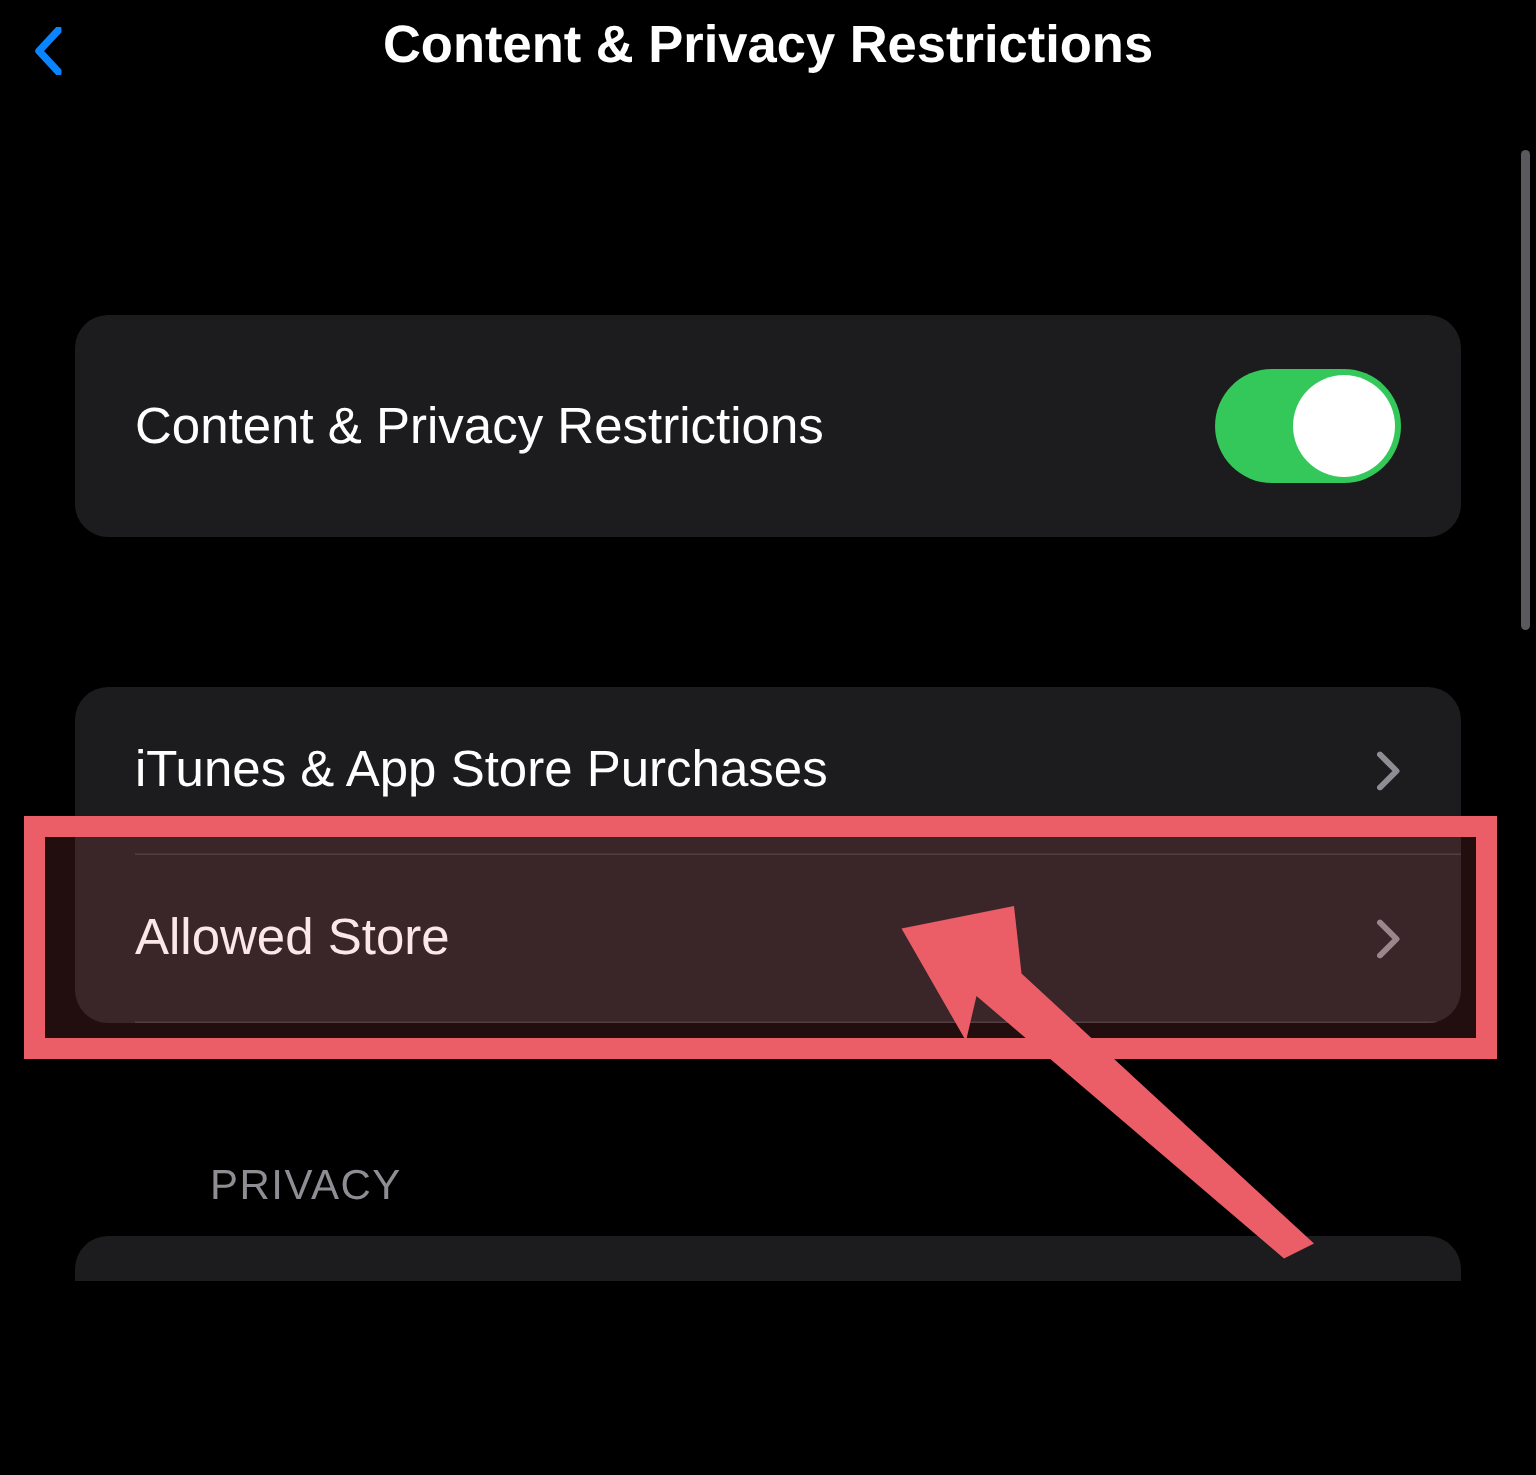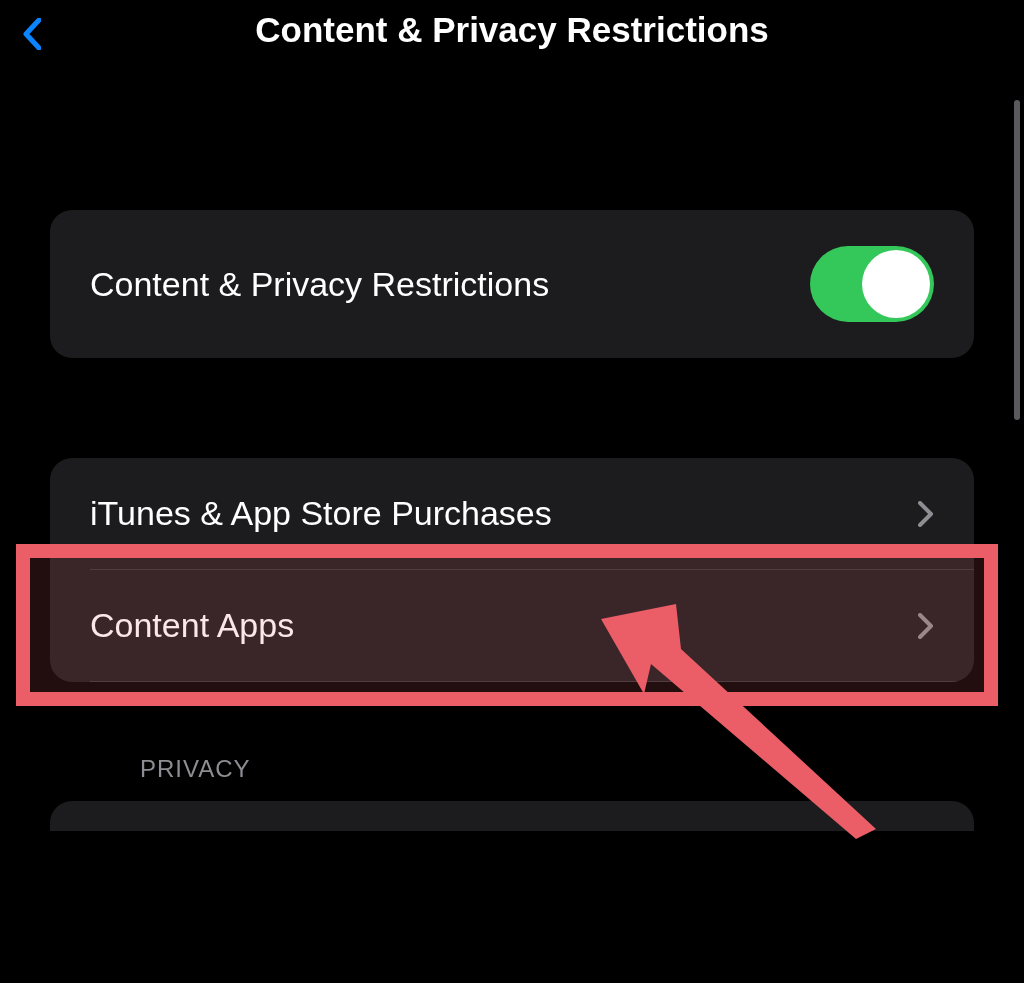--- a/index.html
+++ b/index.html
@@ -51,21 +51,21 @@
     .section {
       background: #1c1c1e;
       border-radius: 22px;
       overflow: hidden;
       margin-bottom: 100px;
     }
     .section-2 {
       background: #1c1c1e;
       border-radius: 22px;
       overflow: hidden;
-      margin-bottom: 73px;
+      margin-bottom: 92px;
     }
     .row {
       display: flex;
       align-items: center;
       justify-content: space-between;
       padding: 36px 40px;
       cursor: pointer;
       position: relative;
     }
     .row-label {
@@ -93,21 +93,21 @@
       background: #ffffff;
       border-radius: 50%;
       top: 4px;
       right: 4px;
     }
     .chevron-right {
       width: 16px;
       height: 26px;
     }
     .section-header {
-      font-size: 24px;
+      font-size: 28px;
       color: #8d8d93;
       letter-spacing: 1px;
       margin-left: 90px;
       margin-bottom: 18px;
     }
     .section-3 {
       background: #1c1c1e;
       border-radius: 22px 22px 0 0;
       height: 30px;
       margin: 0 50px;
@@ -167,21 +167,21 @@
 
   <div class="section-2">
     <div class="row">
       <div class="row-label">iTunes &amp; App Store Purchases</div>
       <svg class="chevron-right" viewBox="0 0 16 26" fill="none">
         <path d="M2 2 L13 13 L2 24" stroke="#8d8d93" stroke-width="4" stroke-linecap="round" stroke-linejoin="round"></path>
       </svg>
     </div>
     <div class="divider"></div>
     <div class="row">
-      <div class="row-label">Content Apps</div>
+      <div class="row-label">Allowed Store</div>
       <svg class="chevron-right" viewBox="0 0 16 26" fill="none">
         <path d="M2 2 L13 13 L2 24" stroke="#8d8d93" stroke-width="4" stroke-linecap="round" stroke-linejoin="round"></path>
       </svg>
     </div>
     <div class="divider"></div>
   </div>
 
   <div class="section-header">PRIVACY</div>
 
 </div>

